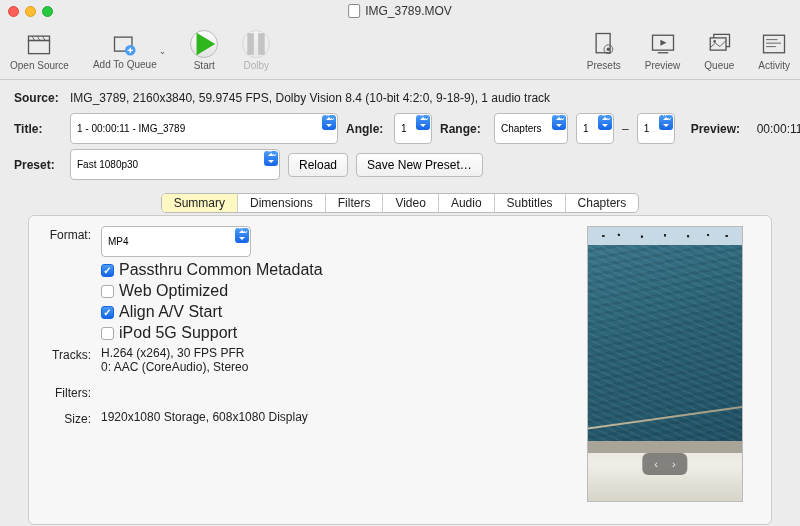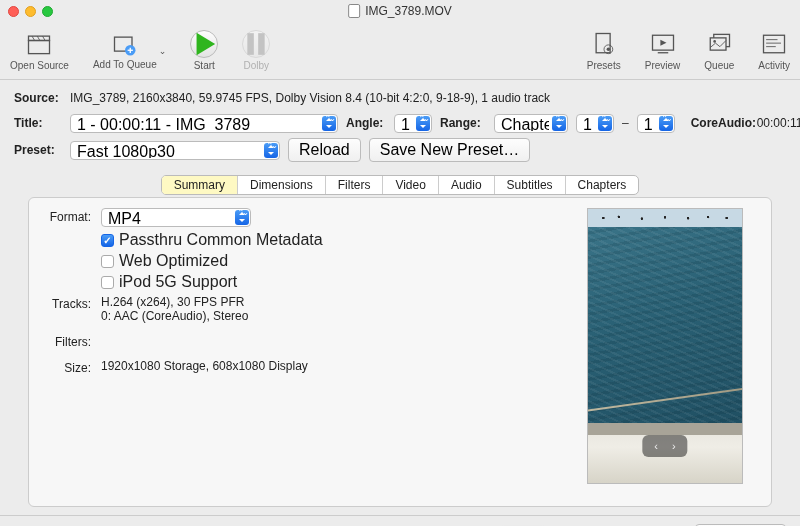--- a/index.html
+++ b/index.html
@@ -25,26 +25,26 @@
   .tbbtn.queue { flex-direction: row; gap: 2px; }
   .tbbtn.queue .col { display:flex; flex-direction:column; align-items:center; }
   .tbbtn.queue .chev { font-size: 9px; color:#555; }
   .circle-btn { width: 28px; height: 28px; border-radius: 50%; background: linear-gradient(#fdfdfd,#e3e3e3); border:1px solid #bbb; display:flex; align-items:center; justify-content:center; }
   
   
   .info-area { padding: 8px 14px 4px 14px; }
   .row { display: flex; align-items: center; gap: 8px; margin-bottom: 5px; min-height: 20px; }
   .label { font-weight: 600; min-width: 48px; text-align: left; font-size: 12px; }
   .val { font-size: 12px; }
-  .select { appearance: none; background: #fff; border: 1px solid #bbb; border-radius: 4px; font-size: 16px; padding: 1px 18px 1px 6px; height: 19px; position: relative; }
+  .select { appearance: none; background: #fff; border: 1px solid #bbb; border-radius: 4px; font-size: 10px; padding: 1px 18px 1px 6px; height: 31px; position: relative; }
   .select-wrap { position: relative; display: inline-block; }
   .select-wrap::after { content:""; position:absolute; right:2px; top:2px; width:14px; height:15px; background: linear-gradient(#4a9cf6,#1565e6); border-radius: 3px; }
   .select-wrap::before { content:"⌃⌄"; position:absolute; right:4px; top:1px; z-index:2; font-size:8px; color:#fff; line-height:8px; letter-spacing:-2px; display:flex; flex-direction:column; }
   .select-caret { position:absolute; right:5px; top:3px; z-index:3; pointer-events:none; }
-  .btn { background: linear-gradient(#fdfdfd,#f0f0f0); border:1px solid #bbb; border-radius:4px; padding: 1px 10px; font-size:16px; height: 24px; }
+  .btn { background: linear-gradient(#fdfdfd,#f0f0f0); border:1px solid #bbb; border-radius:4px; padding: 1px 10px; font-size:12px; height: 24px; }
   .dash { color: #333; }
   
   
   .tab-area { margin: 4px 14px 0 14px; }
   .tabbar { display:flex; justify-content:center; margin-bottom: 2px; }
   .tabs { display:flex; border:1px solid #bbb; border-radius:5px; overflow:hidden; font-size:12px; background:#fff; }
   .tab { padding: 2px 12px; border-right:1px solid #ccc; cursor:default; }
   .tab:last-child { border-right:none; }
   .tab.active { background:#fef9c3; }
   
@@ -211,21 +211,21 @@
     </span>
     <span class="dash">–</span>
     <span class="select-wrap">
       <select class="select" style="width:38px;"><option>1</option></select>
       <svg class="select-caret" width="8" height="12">
           <polygon points="1,4 7,4 4,1" fill="#fff"></polygon>
           <polygon points="1,8 7,8 4,11" fill="#fff"></polygon>
         </svg>
     </span>
     <span style="flex:1"></span>
-    <span class="label" style="min-width:58px;">CoreAudio:</span>
+    <span class="label" style="min-width:58px;">Preview:</span>
     <span class="val">00:00:11</span>
   </div>
   <div class="row">
     <span class="label">Preset:</span>
     <span class="select-wrap">
       <select class="select" style="width:210px;"><option>Fast 1080p30</option></select>
       <svg class="select-caret" width="8" height="12">
           <polygon points="1,4 7,4 4,1" fill="#fff"></polygon>
           <polygon points="1,8 7,8 4,11" fill="#fff"></polygon>
         </svg>
@@ -263,20 +263,24 @@
           <div class="chklist">
             <label class="chk">
                 <span class="box checked"></span>
                 <span>Passthru Common Metadata</span>
               </label>
             <label class="chk">
                 <span class="box"></span>
                 <span>Web Optimized</span>
               </label>
             <label class="chk">
+                <span class="box checked"></span>
+                <span>Align A/V Start</span>
+              </label>
+            <label class="chk">
                 <span class="box"></span>
                 <span>iPod 5G Support</span>
               </label>
           </div>
         </div>
       </div>
       <div class="frow" style="margin-top:0;">
         <div class="flabel">Tracks:</div>
         <div class="fval">
           <div>H.264 (x264), 30 FPS PFR</div>

